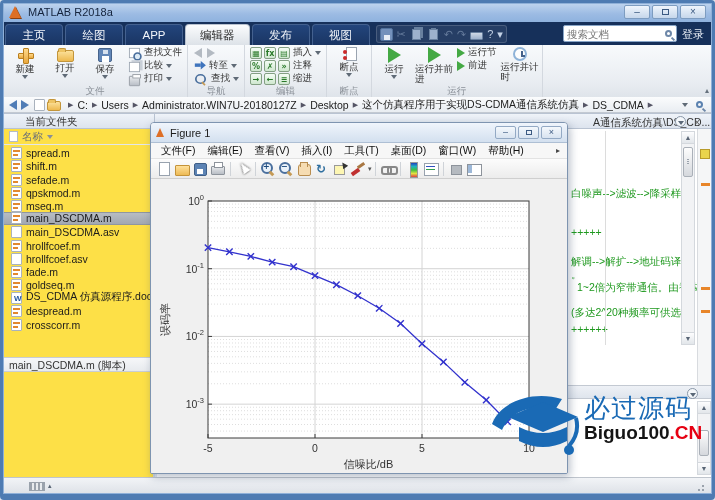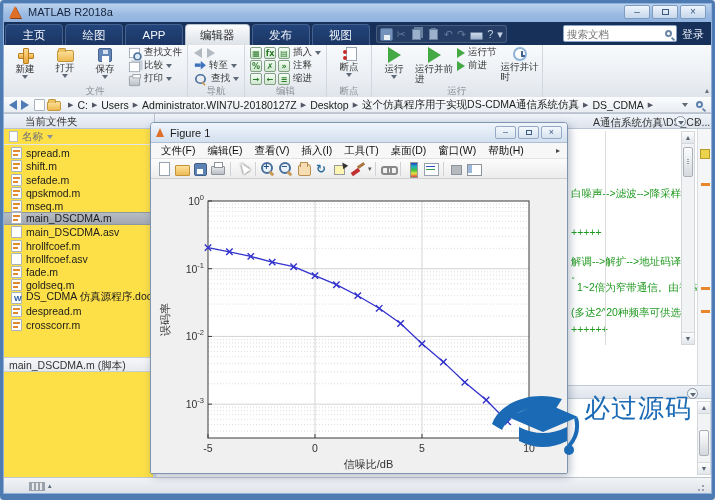--- a/index.html
+++ b/index.html
@@ -645,17 +645,18 @@
   <div class="watermark">
     <svg class="wm-cap" width="94" height="74" viewBox="0 0 94 74">
       <path d="M6,36 C14,14 46,2 76,11 L69,22 C47,15 25,23 16,42 Z" fill="#1a6ab5"></path>
       <path d="M22,29 L57,14 L92,29 L57,44 Z" fill="#1a6ab5"></path>
       <path d="M33,39 Q57,51 81,39 L81,53 Q57,65 33,53 Z" fill="#1a6ab5"></path>
       <path d="M90,30 C93,41 89,51 83,58" stroke="#1a6ab5" stroke-width="4" fill="none"></path>
       <circle cx="83" cy="62" r="5" fill="#1a6ab5"></circle>
     </svg>
     <div class="wm-text">
       <div class="wm1">必过源码</div>
+      <div class="wm2"><span>Biguo100</span><span class="cnred">.CN</span></div>
     </div>
   </div>
 
   <div class="frame"></div>
 </div>
 
 </body></html>

